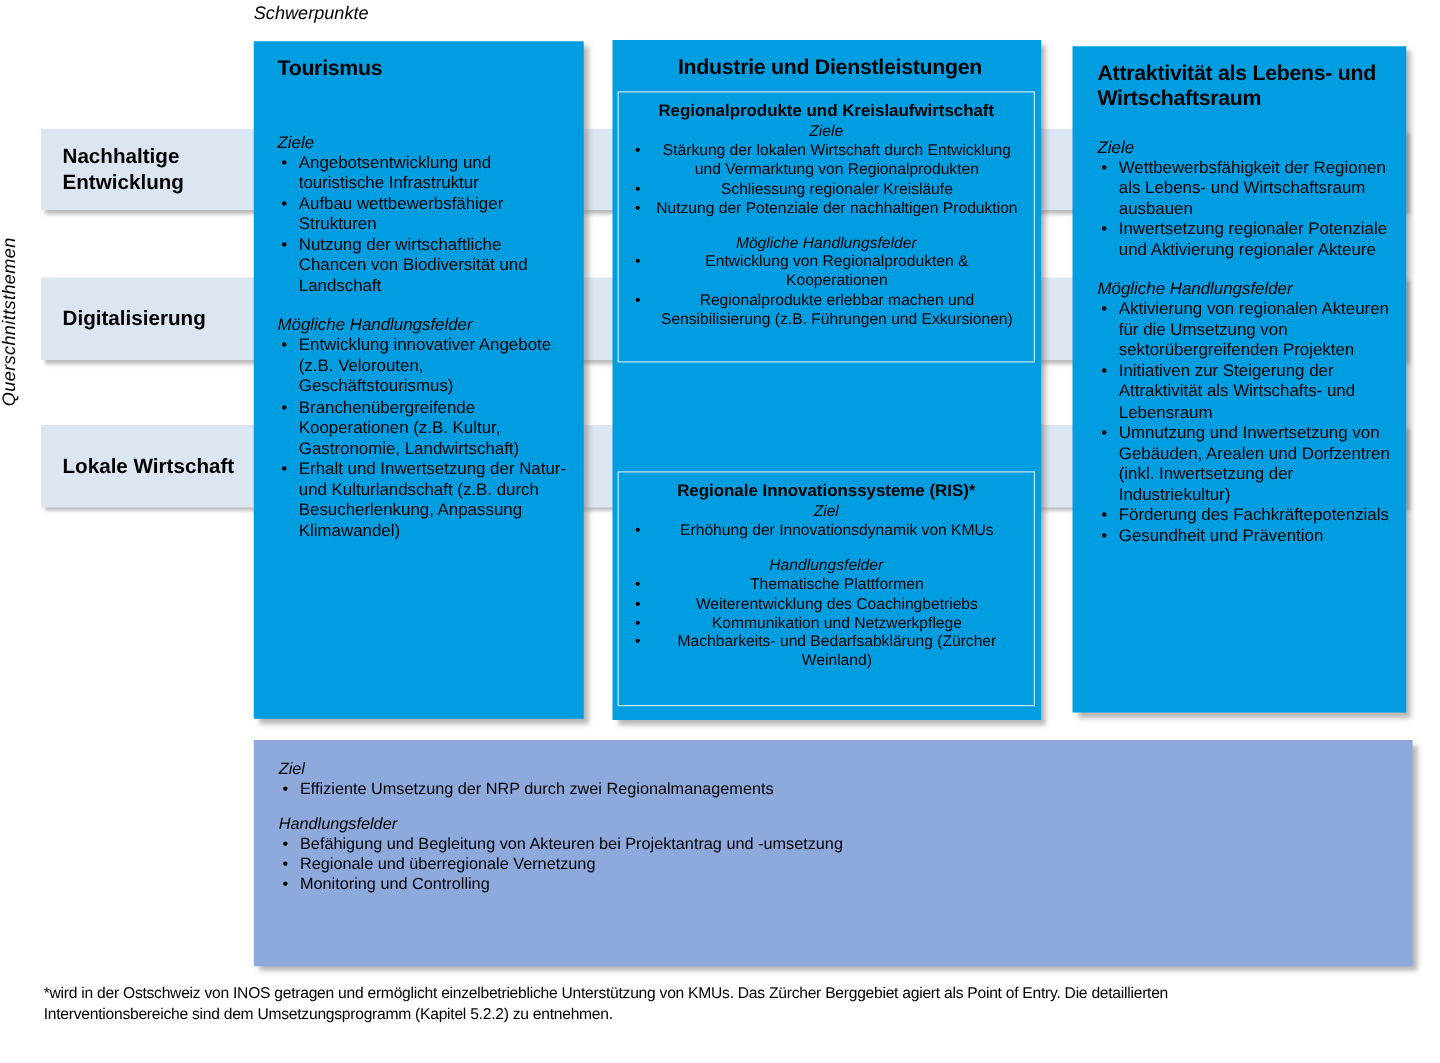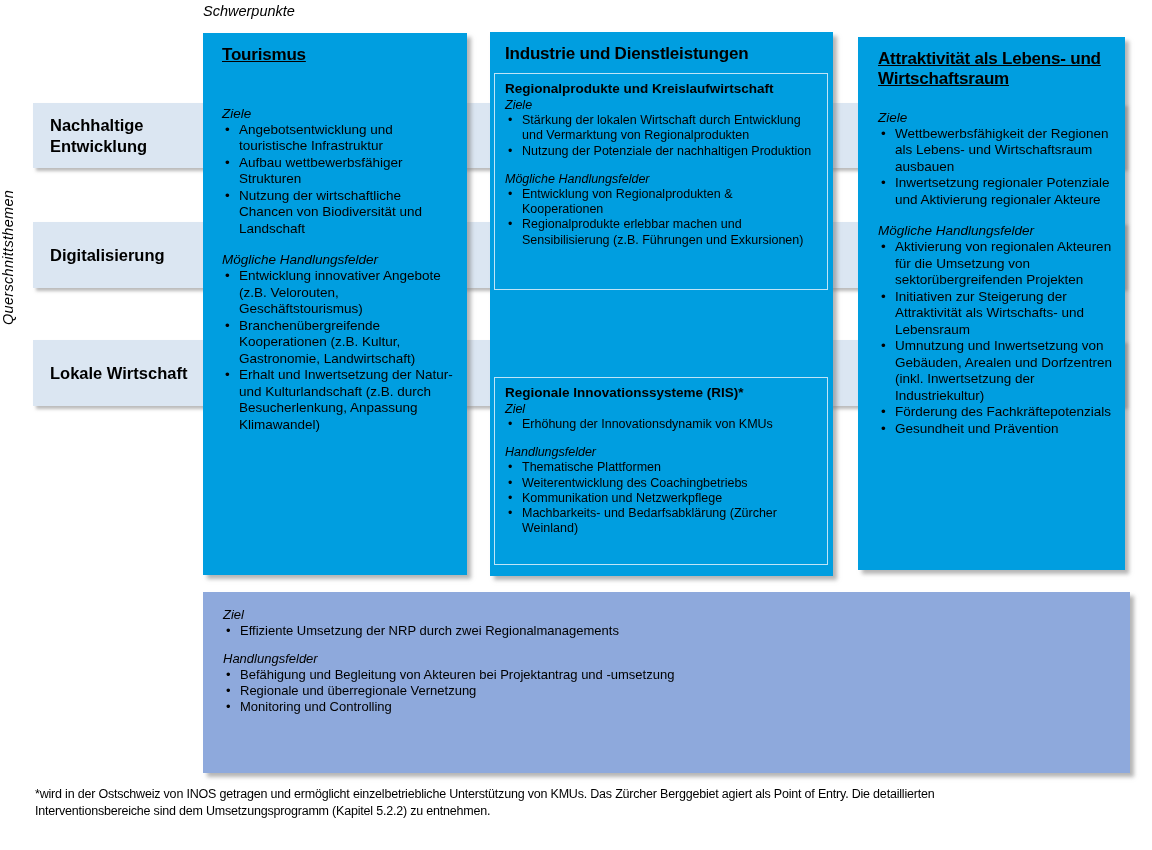--- a/index.html
+++ b/index.html
@@ -20,24 +20,24 @@
   .band { position:absolute; left:33px; width:1092px; background:#DBE6F2;
     box-shadow:3px 3px 3px rgba(120,120,120,.5); z-index:1; display:flex; align-items:center; }
   .band-1 { top:103px; height:65px; }
   .band-2 { top:222px; height:66px; }
   .band-3 { top:340px; height:66px; }
   .band-label { font-weight:bold; font-size:16.5px; line-height:1.22; padding-left:17px; width:172px; }
 
   
   .col { position:absolute; background:#009EE0; box-shadow:4px 4px 4px rgba(120,120,120,.55); z-index:2; }
   .col-1 { left:203px; top:33px;  width:264px; height:542px; padding:12px 13px 0 19px; }
-  .col-2 { left:490px; top:32px;  width:343px; height:544px; }
+  .col-2 { left:490px; top:32px;  width:343px; height:544px;text-align:center; }
   .col-3 { left:858px; top:37px;  width:267px; height:533px; padding:12px 8px 0 20px; }
   .col-title { font-weight:bold; font-size:17px; line-height:1.18; letter-spacing:-.2px; }
-  .col-1 .col-title, .col-3 .col-title { min-height:56px; margin-bottom:5px;text-decoration:underline; }
+  .col-1 .col-title, .col-3 .col-title { min-height:56px; margin-bottom:5px; }
   .col-2 .col-title { padding:12px 10px 0 15px; }
 
   .sec { margin-bottom:15px; }
   .sec-label { font-style:italic; font-size:13.5px; margin-bottom:1px; }
   ul.bullets { list-style:none; margin:0; padding:0; font-size:13.5px; line-height:1.22; }
   ul.bullets li { position:relative; padding-left:17px; }
   ul.bullets li::before { content:"\2022"; position:absolute; left:3px; }
 
   
   .subbox { position:absolute; left:4px; width:334px; border:1px solid rgba(225,240,250,.85);
@@ -102,20 +102,21 @@
 
   <div class="col col-2">
     <div class="col-title">Industrie und Dienstleistungen</div>
 
     <div class="subbox subbox-1">
       <div class="subbox-title">Regionalprodukte und Kreislaufwirtschaft</div>
       <div class="sec">
         <div class="sec-label">Ziele</div>
         <ul class="bullets">
           <li>Stärkung der lokalen Wirtschaft durch Entwicklung und Vermarktung von Regionalprodukten</li>
+          <li>Schliessung regionaler Kreisläufe</li>
           <li>Nutzung der Potenziale der nachhaltigen Produktion</li>
         </ul>
       </div>
       <div class="sec">
         <div class="sec-label">Mögliche Handlungsfelder</div>
         <ul class="bullets">
           <li>Entwicklung von Regionalprodukten &amp; Kooperationen</li>
           <li>Regionalprodukte erlebbar machen und Sensibilisierung (z.B. Führungen und Exkursionen)</li>
         </ul>
       </div>

